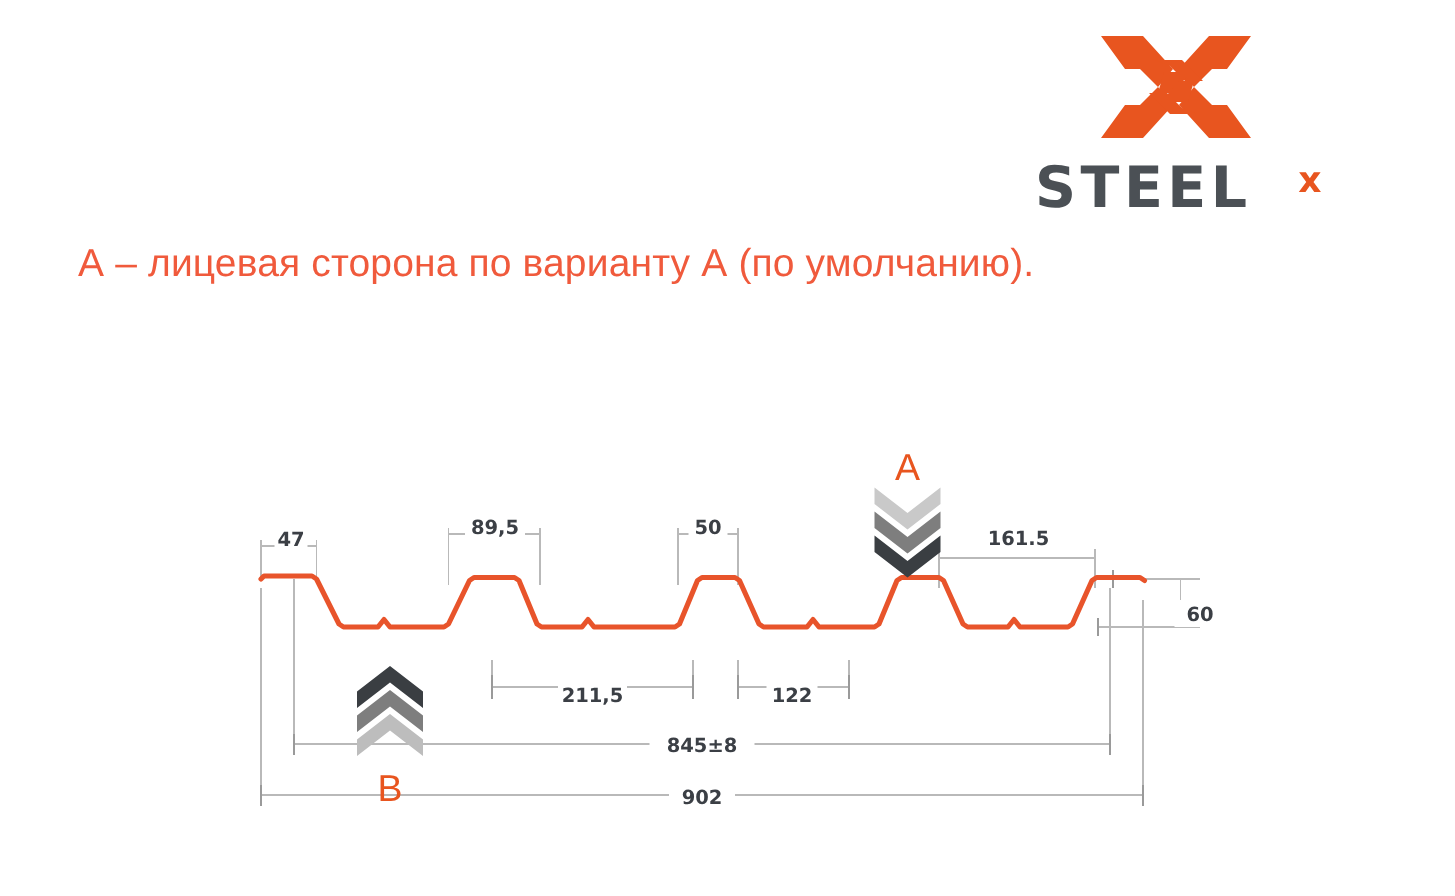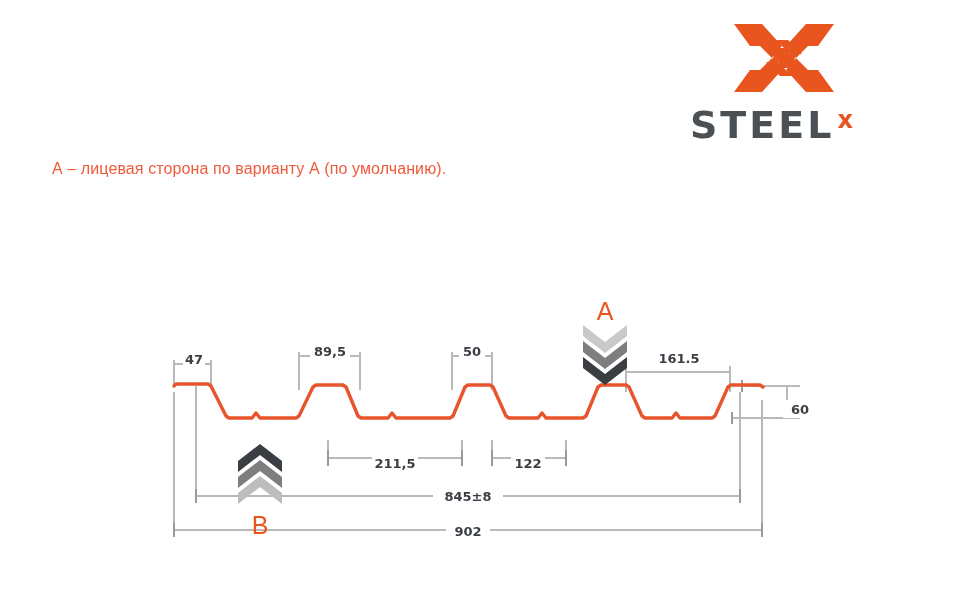--- a/index.html
+++ b/index.html
@@ -39,20 +39,21 @@
   }
   .logo-wordmark {
     position: absolute;
     left: 0px;
     top: 88px;
     width: 210px;
     height: 40px;
     display: flex;
     align-items: baseline;
     justify-content: flex-start;
+    gap: 28px;
   }
   .logo-text {
     font-family: "DejaVu Sans", sans-serif;
     font-weight: bold;
     font-size: 38px;
     letter-spacing: 3px;
     color: #4b5055;
     line-height: 1;
   }
   .logo-sup {
@@ -64,21 +65,21 @@
     margin-left: 3px;
     position: relative;
     top: -10px;
   }
   
   .legend {
     position: absolute;
     left: 52px;
     color: #f05a3c;
     font-family: "Liberation Sans", sans-serif;
-    font-size: 16px;
+    font-size: 26px;
     letter-spacing: 0.1px;
     white-space: nowrap;
   }
   .legend-a { top: 160px; }
   .legend-b { top: 217px; }
   
   .drawing {
     position: absolute;
     left: 0;
     top: 0;

